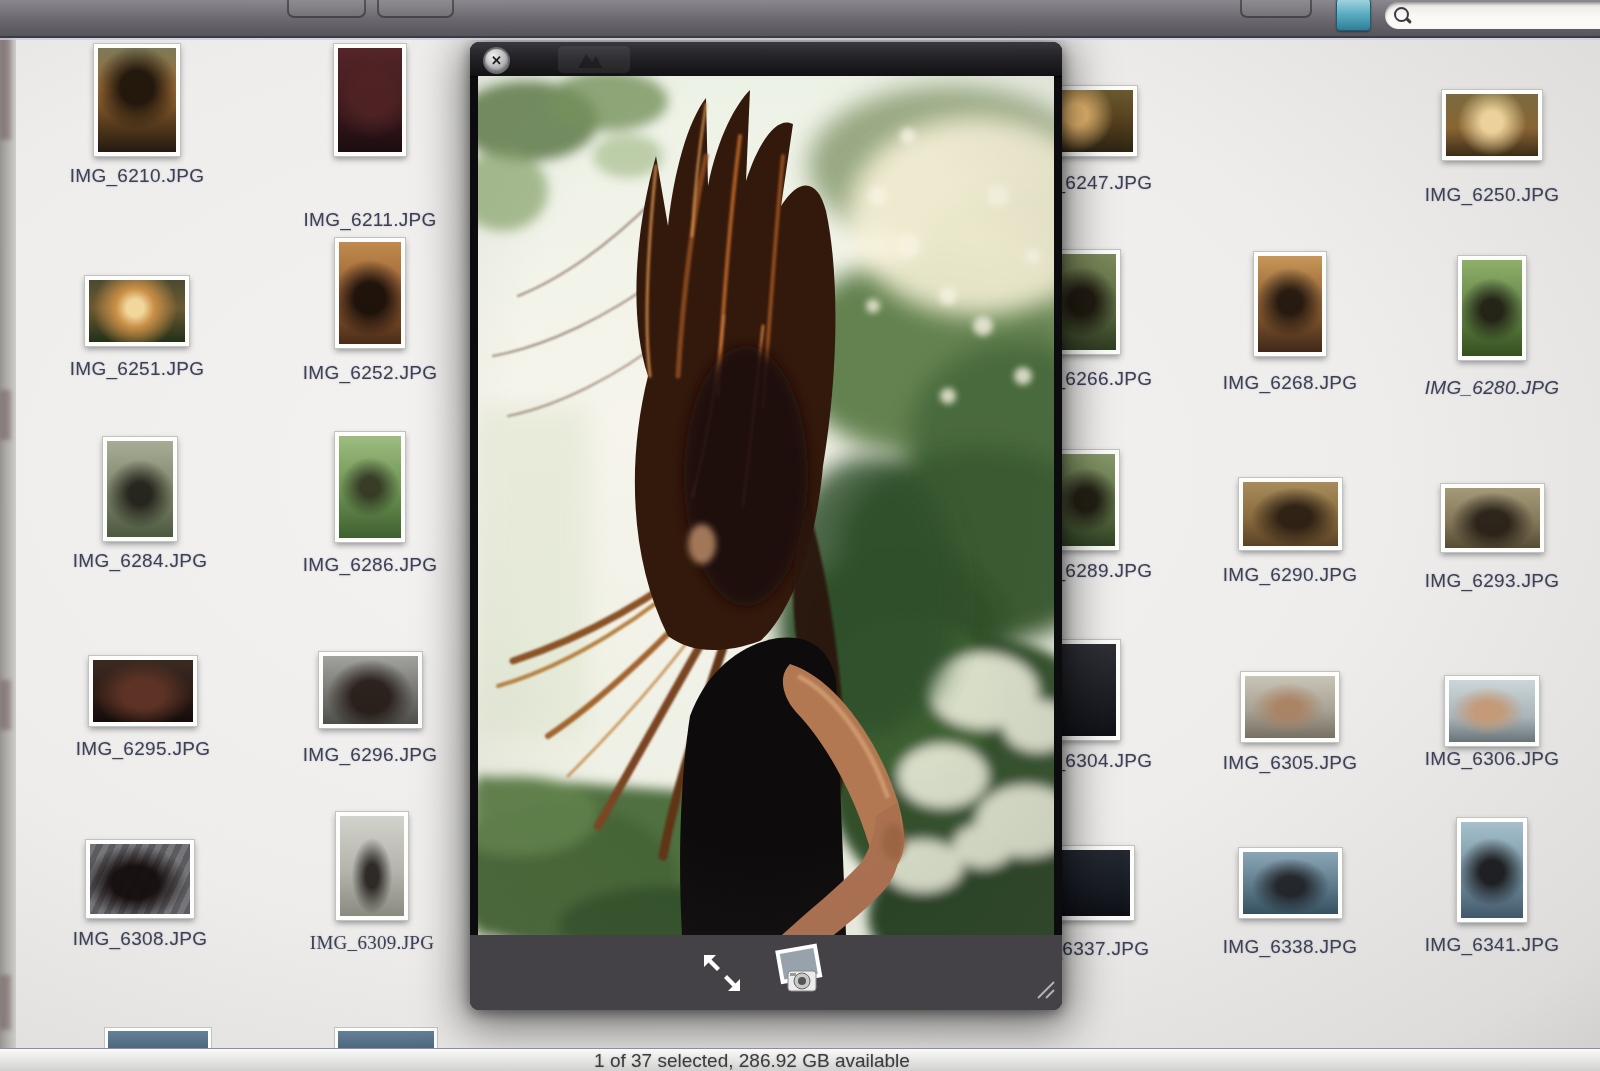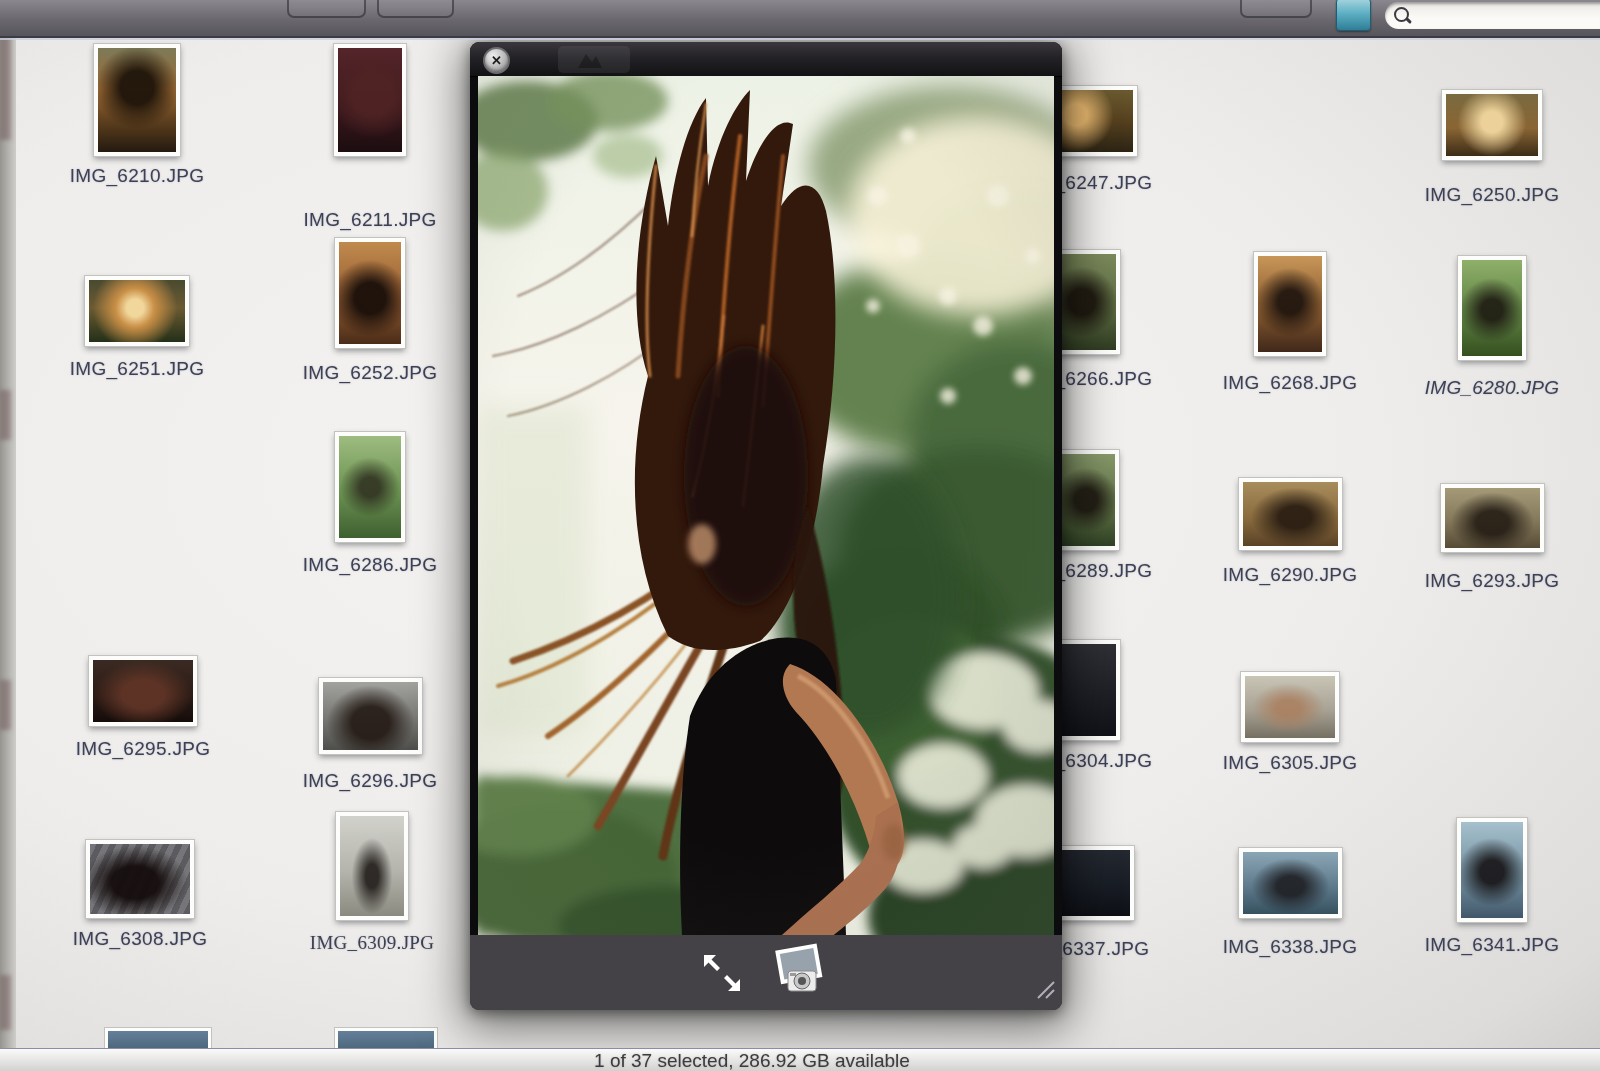--- a/index.html
+++ b/index.html
@@ -132,28 +132,30 @@
 <div id="icon-grid">
     <div class="file-item" style="left: 47px; top: 44px;"><div class="thumb" style="width: 78px; height: 104px; background: radial-gradient(circle at 50% 38%, rgba(30, 20, 10, 0.95) 0px, rgba(30, 20, 10, 0.95) 22%, rgba(30, 20, 10, 0) 55%), linear-gradient(rgb(125, 122, 88) 0%, rgb(156, 106, 52) 40%, rgb(93, 63, 30) 70%, rgb(36, 26, 16) 100%);"></div><div class="file-label" style="top: 121px;">IMG_6210.JPG</div></div>
     <div class="file-item" style="left: 280px; top: 44px;"><div class="thumb" style="width: 64px; height: 104px; background: radial-gradient(circle at 55% 45%, rgba(80, 35, 35, 0.9) 0px, rgba(80, 35, 35, 0.9) 30%, rgba(40, 18, 18, 0) 65%), linear-gradient(rgb(85, 37, 42) 0%, rgb(56, 23, 28) 60%, rgb(28, 13, 16) 100%);"></div><div class="file-label" style="top: 124px; margin-top: 41px;">IMG_6211.JPG</div></div>
     <div class="file-item" style="left: 995px; top: 86px;"><div class="thumb" style="width: 95px; height: 62px; background: radial-gradient(circle at 40% 40%, rgb(232, 184, 112) 0px, rgb(232, 184, 112) 16%, rgba(120, 80, 30, 0) 55%), linear-gradient(rgb(107, 90, 48) 0%, rgb(85, 64, 30) 50%, rgb(44, 36, 20) 100%);"></div><div class="file-label" style="top: 86px;">IMG_6247.JPG</div></div>
     <div class="file-item" style="left: 1402px; top: 90px;"><div class="thumb" style="width: 92px; height: 62px; background: radial-gradient(circle at 50% 45%, rgb(236, 210, 154) 0px, rgb(236, 210, 154) 18%, rgba(140, 100, 50, 0) 60%), linear-gradient(rgb(122, 106, 64) 0%, rgb(138, 101, 52) 55%, rgb(60, 44, 22) 100%);"></div><div class="file-label" style="top: 94px;">IMG_6250.JPG</div></div>
     <div class="file-item" style="left: 47px; top: 276px;"><div class="thumb" style="width: 96px; height: 62px; background: radial-gradient(circle at 48% 45%, rgb(242, 215, 156) 0px, rgb(242, 215, 156) 14%, rgb(201, 143, 70) 32%, rgba(80, 60, 30, 0) 70%), linear-gradient(rgb(74, 74, 48) 0%, rgb(107, 90, 50) 45%, rgb(35, 48, 24) 100%);"></div><div class="file-label" style="top: 82px;">IMG_6251.JPG</div></div>
     <div class="file-item" style="left: 280px; top: 238px;"><div class="thumb" style="width: 62px; height: 102px; background: radial-gradient(circle at 50% 55%, rgba(25, 15, 10, 0.95) 0px, rgba(25, 15, 10, 0.95) 24%, rgba(25, 15, 10, 0) 60%), linear-gradient(rgb(192, 138, 78) 0%, rgb(156, 98, 52) 50%, rgb(74, 44, 24) 100%);"></div><div class="file-label" style="top: 124px;">IMG_6252.JPG</div></div>
     <div class="file-item" style="left: 995px; top: 250px;"><div class="thumb" style="width: 62px; height: 96px; background: radial-gradient(circle at 45% 50%, rgba(25, 18, 12, 0.9) 0px, rgba(25, 18, 12, 0.9) 22%, rgba(25, 18, 12, 0) 60%), linear-gradient(rgb(124, 138, 92) 0%, rgb(92, 108, 66) 55%, rgb(48, 60, 34) 100%);"></div><div class="file-label" style="top: 118px;">IMG_6266.JPG</div></div>
     <div class="file-item" style="left: 1200px; top: 252px;"><div class="thumb" style="width: 64px; height: 96px; background: radial-gradient(circle at 50% 48%, rgba(30, 20, 14, 0.92) 0px, rgba(30, 20, 14, 0.92) 20%, rgba(30, 20, 14, 0) 58%), linear-gradient(rgb(200, 150, 88) 0%, rgb(138, 92, 48) 55%, rgb(64, 40, 26) 100%);"></div><div class="file-label" style="top: 120px;">IMG_6268.JPG</div></div>
     <div class="file-item" style="left: 1402px; top: 256px;"><div class="thumb" style="width: 60px; height: 96px; background: radial-gradient(circle at 50% 52%, rgba(30, 26, 18, 0.9) 0px, rgba(30, 26, 18, 0.9) 18%, rgba(30, 26, 18, 0) 55%), linear-gradient(rgb(143, 176, 106) 0%, rgb(95, 130, 68) 55%, rgb(53, 80, 31) 100%);"></div><div class="file-label" style="top: 121px; font-style: italic;">IMG_6280.JPG</div></div>
+    <div class="file-item" style="left: 50px; top: 437px;"><div class="thumb" style="width: 66px; height: 96px; background: radial-gradient(circle at 50% 55%, rgba(30, 28, 22, 0.9) 0px, rgba(30, 28, 22, 0.9) 18%, rgba(30, 28, 22, 0) 55%), linear-gradient(rgb(168, 172, 150) 0%, rgb(124, 132, 104) 55%, rgb(76, 88, 64) 100%);"></div><div class="file-label" style="top: 113px;">IMG_6284.JPG</div></div>
     <div class="file-item" style="left: 280px; top: 432px;"><div class="thumb" style="width: 62px; height: 102px; background: radial-gradient(circle, rgba(45, 45, 30, 0.85) 0px, rgba(45, 45, 30, 0.85) 16%, rgba(45, 45, 30, 0) 50%), linear-gradient(rgb(158, 188, 128) 0%, rgb(111, 150, 85) 50%, rgb(63, 96, 48) 100%);"></div><div class="file-label" style="top: 122px;">IMG_6286.JPG</div></div>
     <div class="file-item" style="left: 995px; top: 450px;"><div class="thumb" style="width: 60px; height: 92px; background: radial-gradient(circle at 52% 50%, rgba(28, 22, 16, 0.9) 0px, rgba(28, 22, 16, 0.9) 20%, rgba(28, 22, 16, 0) 58%), linear-gradient(rgb(135, 152, 106) 0%, rgb(93, 112, 68) 60%, rgb(47, 66, 36) 100%);"></div><div class="file-label" style="top: 110px;">IMG_6289.JPG</div></div>
     <div class="file-item" style="left: 1200px; top: 478px;"><div class="thumb" style="width: 95px; height: 64px; background: radial-gradient(at 55% 55%, rgba(40, 28, 18, 0.92) 0px, rgba(40, 28, 18, 0.92) 22%, rgba(40, 28, 18, 0) 60%), linear-gradient(rgb(168, 140, 92) 0%, rgb(138, 108, 62) 55%, rgb(90, 66, 38) 100%);"></div><div class="file-label" style="top: 86px;">IMG_6290.JPG</div></div>
     <div class="file-item" style="left: 1402px; top: 484px;"><div class="thumb" style="width: 95px; height: 60px; background: radial-gradient(at 50% 58%, rgba(36, 28, 20, 0.9) 0px, rgba(36, 28, 20, 0.9) 24%, rgba(36, 28, 20, 0) 62%), linear-gradient(rgb(164, 154, 120) 0%, rgb(132, 120, 90) 55%, rgb(86, 76, 54) 100%);"></div><div class="file-label" style="top: 86px; text-align: center;">IMG_6293.JPG</div></div>
     <div class="file-item" style="left: 53px; top: 656px; text-decoration: underline;"><div class="thumb" style="width: 100px; height: 62px; background: radial-gradient(at 50% 55%, rgba(95, 52, 38, 0.95) 0px, rgba(95, 52, 38, 0.95) 30%, rgba(40, 22, 16, 0) 70%), linear-gradient(rgb(58, 42, 34) 0%, rgb(42, 26, 20) 60%, rgb(20, 12, 10) 100%);"></div><div class="file-label" style="top: 82px;">IMG_6295.JPG</div></div>
-    <div class="file-item" style="left: 280px; top: 652px; margin-top: 26px;"><div class="thumb" style="width: 95px; height: 68px; background: radial-gradient(at 50% 60%, rgba(35, 25, 20, 0.9) 0px, rgba(35, 25, 20, 0.9) 28%, rgba(35, 25, 20, 0) 65%), linear-gradient(rgb(162, 162, 158) 0%, rgb(122, 122, 118) 50%, rgb(78, 78, 74) 100%);"></div><div class="file-label" style="top: 92px;">IMG_6296.JPG</div></div>
+    <div class="file-item" style="left: 280px; top: 652px;"><div class="thumb" style="width: 95px; height: 68px; background: radial-gradient(at 50% 60%, rgba(35, 25, 20, 0.9) 0px, rgba(35, 25, 20, 0.9) 28%, rgba(35, 25, 20, 0) 65%), linear-gradient(rgb(162, 162, 158) 0%, rgb(122, 122, 118) 50%, rgb(78, 78, 74) 100%);"></div><div class="file-label" style="top: 92px;">IMG_6296.JPG</div></div>
     <div class="file-item" style="left: 995px; top: 640px;"><div class="thumb" style="width: 62px; height: 92px; background: linear-gradient(rgb(46, 48, 54) 0%, rgb(28, 30, 36) 60%, rgb(16, 18, 24) 100%);"></div><div class="file-label" style="top: 110px;">IMG_6304.JPG</div></div>
     <div class="file-item" style="left: 1200px; top: 672px;"><div class="thumb" style="width: 90px; height: 62px; background: radial-gradient(at 48% 52%, rgba(170, 128, 96, 0.9) 0px, rgba(170, 128, 96, 0.9) 18%, rgba(120, 90, 70, 0) 55%), linear-gradient(rgb(200, 196, 182) 0%, rgb(168, 162, 148) 55%, rgb(118, 112, 98) 100%);"></div><div class="file-label" style="top: 80px;">IMG_6305.JPG</div></div>
+    <div class="file-item" style="left: 1402px; top: 676px;"><div class="thumb" style="width: 86px; height: 62px; background: radial-gradient(at 45% 50%, rgb(196, 154, 120) 0px, rgb(196, 154, 120) 20%, rgba(150, 110, 80, 0) 55%), linear-gradient(rgb(204, 214, 216) 0%, rgb(168, 180, 184) 60%, rgb(106, 116, 120) 100%);"></div><div class="file-label" style="top: 72px;">IMG_6306.JPG</div></div>
     <div class="file-item" style="left: 50px; top: 840px;"><div class="thumb" style="width: 100px; height: 70px; background: radial-gradient(at 45% 55%, rgba(20, 12, 12, 0.95) 0px, rgba(20, 12, 12, 0.95) 30%, rgba(20, 12, 12, 0) 68%), repeating-linear-gradient(115deg, rgb(118, 118, 122) 0px, rgb(118, 118, 122) 6px, rgb(92, 92, 96) 6px, rgb(92, 92, 96) 12px);"></div><div class="file-label" style="top: 88px;">IMG_6308.JPG</div></div>
     <div class="file-item" style="left: 282px; top: 812px;"><div class="thumb" style="width: 64px; height: 100px; background: radial-gradient(at 50% 60%, rgba(40, 35, 32, 0.95) 0px, rgba(40, 35, 32, 0.95) 14%, rgba(40, 35, 32, 0) 45%), linear-gradient(rgb(210, 210, 204) 0%, rgb(180, 180, 172) 55%, rgb(138, 138, 128) 100%);"></div><div class="file-label" style="top: 120px; font-family: Liberation Serif, serif;">IMG_6309.JPG</div></div>
     <div class="file-item" style="left: 520px; top: 850px;"><div class="thumb" style="width: 95px; height: 62px; background: linear-gradient(rgb(138, 138, 128) 0%, rgb(106, 106, 96) 100%);"></div><div class="file-label" style="top: 90px;">IMG_6318.JPG</div></div>
     <div class="file-item" style="left: 748px; top: 850px;"><div class="thumb" style="width: 95px; height: 62px; background: linear-gradient(rgb(138, 132, 120) 0%, rgb(100, 94, 82) 100%);"></div><div class="file-label" style="top: 90px;">IMG_6331.JPG</div></div>
     <div class="file-item" style="left: 992px; top: 846px;"><div class="thumb" style="width: 95px; height: 66px; background: linear-gradient(rgb(36, 40, 48) 0%, rgb(24, 28, 36) 55%, rgb(14, 16, 22) 100%);"></div><div class="file-label" style="top: 92px;">IMG_6337.JPG</div></div>
     <div class="file-item" style="left: 1200px; top: 848px;"><div class="thumb" style="width: 95px; height: 62px; background: radial-gradient(at 50% 55%, rgba(30, 30, 34, 0.9) 0px, rgba(30, 30, 34, 0.9) 20%, rgba(30, 30, 34, 0) 58%), linear-gradient(rgb(138, 166, 182) 0%, rgb(94, 122, 140) 55%, rgb(54, 80, 94) 100%);"></div><div class="file-label" style="top: 88px;">IMG_6338.JPG</div></div>
     <div class="file-item" style="left: 1402px; top: 818px;"><div class="thumb" style="width: 62px; height: 96px; background: radial-gradient(circle at 50% 52%, rgba(24, 22, 24, 0.92) 0px, rgba(24, 22, 24, 0.92) 20%, rgba(24, 22, 24, 0) 58%), linear-gradient(rgb(166, 192, 204) 0%, rgb(116, 146, 162) 55%, rgb(66, 88, 106) 100%);"></div><div class="file-label" style="top: 116px;">IMG_6341.JPG</div></div>
     <div class="thumb-partial" style="left: 105px; top: 1028px; width: 100px; height: 20px; background: linear-gradient(rgb(100, 128, 154) 0%, rgb(74, 100, 120) 100%);"></div>
     <div class="thumb-partial" style="left: 335px; top: 1028px; width: 96px; height: 20px; background: linear-gradient(rgb(100, 128, 154) 0%, rgb(74, 100, 120) 100%);"></div>
   </div>

